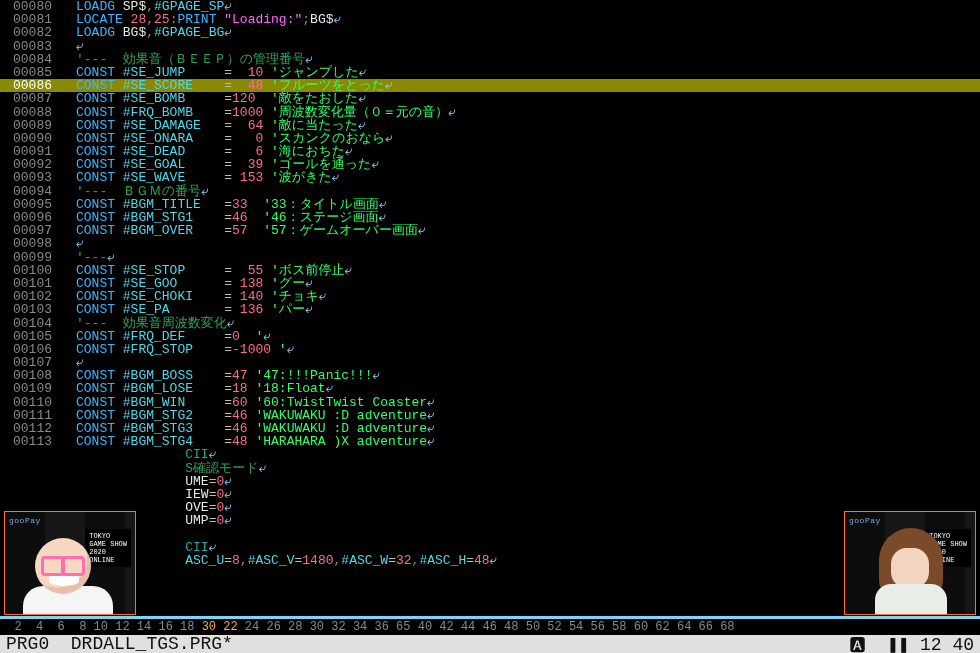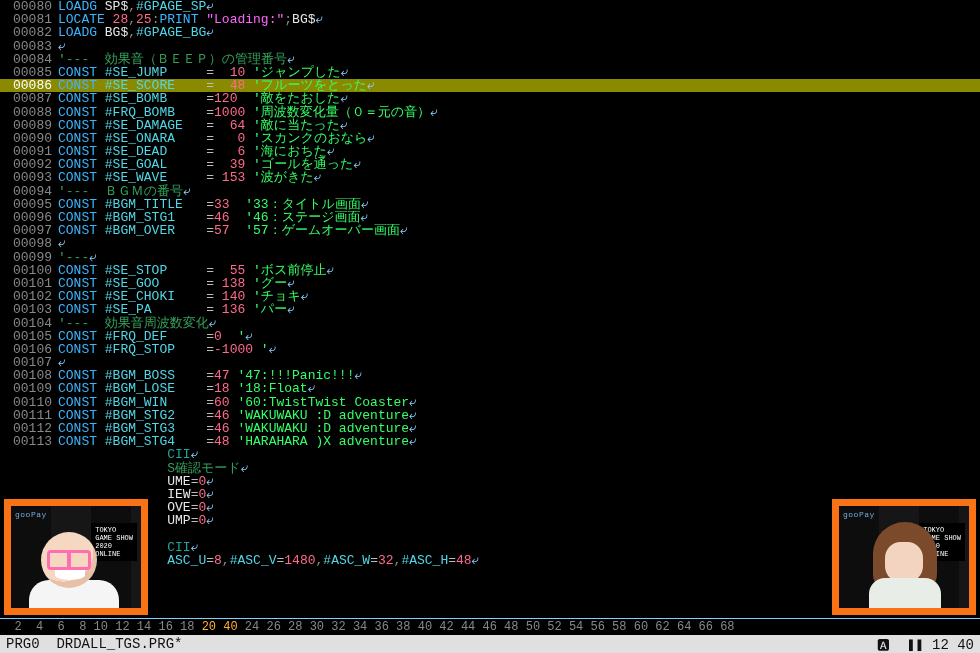--- a/index.html
+++ b/index.html
@@ -1,36 +1,36 @@
 <!DOCTYPE html>
 <html><head>
 <meta charset="utf-8">
 <style>
   html,body{margin:0;padding:0;background:#000;width:980px;height:653px;overflow:hidden;
     font-family:"Courier New",ui-monospace,Menlo,Consolas,monospace;}
   .editor{position:absolute;left:0;top:0;right:0;bottom:36px;background:#000;color:#888;
     font-size:13px;line-height:13.2px;white-space:pre;}
   .row{display:flex;height:13.2px;align-items:center;}
   .row.hi{background:#8a8a00;}
-  .ln{color:#888;width:52px;text-align:right;padding-right:6px;flex:0 0 52px;user-select:none;}
+  .ln{color:#888;width:52px;text-align:right;padding-right:24px;flex:0 0 52px;user-select:none;}
   .row.hi .ln{color:#ffffff;}
   .code{flex:1;}
   .c-blue{color:#3db6ff;text-align:center;} .c-cyan{color:#4fd8e8;} .c-white{color:#e8e8e8;}
   .c-red{color:#ff6a8a;text-align:right;} .c-mag{color:#ff66ff;} .c-green{color:#33ff66;}
   .c-dgrn{color:#33a05a;} .c-teal{color:#1fa59a;} .c-grey{color:#8a8a8a;}
   .c-lgry{color:#bbb;} .ret{color:#8fd0ff;}
   .ruler{position:absolute;left:0;right:0;bottom:18px;height:16px;background:#000;
-    color:#888;font-size:12px;border-top:1px solid #7dd3fc;display:flex;align-items:center;
+    color:#888;font-size:12px;border-top:3px solid #7dd3fc;display:flex;align-items:center;
     white-space:pre;overflow:hidden;}
   .ruler .cur{color:#ffb030;}
   .status{position:absolute;left:0;right:0;bottom:0;height:18px;background:#e0e0e0;color:#111;
-    font-size:14px;display:flex;align-items:center;justify-content:space-between;padding:0 6px;}
+    font-size:18px;display:flex;align-items:center;justify-content:space-between;padding:0 6px;}
   .status .left,.status .right{white-space:pre;}
   .cam{position:absolute;bottom:38px;width:130px;height:102px;background:#1a1a1a;
-    border:7px solid #f97316;overflow:hidden;margin-top:46px;}
+    border:1px solid #f97316;overflow:hidden;margin-top:46px;}
   .cam.left{left:4px;} .cam.right{right:4px;}
   .cam .bg{position:absolute;inset:0;background:
     repeating-linear-gradient(90deg,#0d0d0d 0 40px,#161616 40px 80px);}
   .cam .tag{position:absolute;top:17px;right:4px;background:#000;color:#fff;font-size:7px;
     line-height:8px;padding:3px 4px;text-align:left;}
   .cam .brand{position:absolute;top:4px;left:4px;color:#7ad;font-size:8px;letter-spacing:.5px;}
   .cam.left .face{position:absolute;left:30px;top:26px;width:56px;height:56px;border-radius:50%;
     background:radial-gradient(circle at 40% 35%,#f6d7c2 0 30px,#e8c0a8 30px);} 
   .cam.left .glasses{position:absolute;left:36px;top:44px;width:44px;height:14px;}
   .cam.left .glasses:before,.cam.left .glasses:after{content:"";position:absolute;top:0;
@@ -46,21 +46,21 @@
     background:#f2d4c0;border-radius:40%;}
   .cam.right .top{position:absolute;left:30px;top:72px;width:72px;height:34px;
     background:#e9ede8;border-radius:16px 16px 0 0;}
 </style>
 </head>
 <body>
 
 <div class="editor" id="editor"><div class="row"><span class="ln">00080</span><span class="code"><span class="c-blue">LOADG </span><span class="c-white">SP$</span><span class="c-grey">,</span><span class="c-cyan">#GPAGE_SP</span><span class="ret">⤶</span></span></div><div class="row"><span class="ln">00081</span><span class="code"><span class="c-blue">LOCATE </span><span class="c-red">28</span><span class="c-grey">,</span><span class="c-red">25</span><span class="c-grey">:</span><span class="c-blue">PRINT </span><span class="c-mag">"Loading:"</span><span class="c-grey">;</span><span class="c-white">BG$</span><span class="ret">⤶</span></span></div><div class="row"><span class="ln">00082</span><span class="code"><span class="c-blue">LOADG </span><span class="c-white">BG$</span><span class="c-grey">,</span><span class="c-cyan">#GPAGE_BG</span><span class="ret">⤶</span></span></div><div class="row"><span class="ln">00083</span><span class="code"><span class="ret">⤶</span></span></div><div class="row"><span class="ln">00084</span><span class="code"><span class="c-dgrn">'---  効果音（ＢＥＥＰ）の管理番号</span><span class="ret">⤶</span></span></div><div class="row"><span class="ln">00085</span><span class="code"><span class="c-blue">CONST </span><span class="c-cyan">#SE_JUMP     </span><span class="c-lgry">=  </span><span class="c-red">10</span><span class="c-green"> 'ジャンプした</span><span class="ret">⤶</span></span></div><div class="row hi"><span class="ln">00086</span><span class="code"><span class="c-blue">CONST </span><span class="c-cyan">#SE_SCORE    </span><span class="c-lgry">=  </span><span class="c-red">48</span><span class="c-green"> 'フルーツをとった</span><span class="ret">⤶</span></span></div><div class="row"><span class="ln">00087</span><span class="code"><span class="c-blue">CONST </span><span class="c-cyan">#SE_BOMB     </span><span class="c-lgry">=</span><span class="c-red">120 </span><span class="c-green"> '敵をたおした</span><span class="ret">⤶</span></span></div><div class="row"><span class="ln">00088</span><span class="code"><span class="c-blue">CONST </span><span class="c-cyan">#FRQ_BOMB    </span><span class="c-lgry">=</span><span class="c-red">1000</span><span class="c-green"> '周波数変化量（０＝元の音）</span><span class="ret">⤶</span></span></div><div class="row"><span class="ln">00089</span><span class="code"><span class="c-blue">CONST </span><span class="c-cyan">#SE_DAMAGE   </span><span class="c-lgry">=  </span><span class="c-red">64</span><span class="c-green"> '敵に当たった</span><span class="ret">⤶</span></span></div><div class="row"><span class="ln">00090</span><span class="code"><span class="c-blue">CONST </span><span class="c-cyan">#SE_ONARA    </span><span class="c-lgry">=   </span><span class="c-red">0</span><span class="c-green"> 'スカンクのおなら</span><span class="ret">⤶</span></span></div><div class="row"><span class="ln">00091</span><span class="code"><span class="c-blue">CONST </span><span class="c-cyan">#SE_DEAD     </span><span class="c-lgry">=   </span><span class="c-red">6</span><span class="c-green"> '海におちた</span><span class="ret">⤶</span></span></div><div class="row"><span class="ln">00092</span><span class="code"><span class="c-blue">CONST </span><span class="c-cyan">#SE_GOAL     </span><span class="c-lgry">=  </span><span class="c-red">39</span><span class="c-green"> 'ゴールを通った</span><span class="ret">⤶</span></span></div><div class="row"><span class="ln">00093</span><span class="code"><span class="c-blue">CONST </span><span class="c-cyan">#SE_WAVE     </span><span class="c-lgry">= </span><span class="c-red">153</span><span class="c-green"> '波がきた</span><span class="ret">⤶</span></span></div><div class="row"><span class="ln">00094</span><span class="code"><span class="c-dgrn">'---  ＢＧＭの番号</span><span class="ret">⤶</span></span></div><div class="row"><span class="ln">00095</span><span class="code"><span class="c-blue">CONST </span><span class="c-cyan">#BGM_TITLE   </span><span class="c-lgry">=</span><span class="c-red">33</span><span class="c-green">  '33：タイトル画面</span><span class="ret">⤶</span></span></div><div class="row"><span class="ln">00096</span><span class="code"><span class="c-blue">CONST </span><span class="c-cyan">#BGM_STG1    </span><span class="c-lgry">=</span><span class="c-red">46</span><span class="c-green">  '46：ステージ画面</span><span class="ret">⤶</span></span></div><div class="row"><span class="ln">00097</span><span class="code"><span class="c-blue">CONST </span><span class="c-cyan">#BGM_OVER    </span><span class="c-lgry">=</span><span class="c-red">57</span><span class="c-green">  '57：ゲームオーバー画面</span><span class="ret">⤶</span></span></div><div class="row"><span class="ln">00098</span><span class="code"><span class="ret">⤶</span></span></div><div class="row"><span class="ln">00099</span><span class="code"><span class="c-dgrn">'---</span><span class="ret">⤶</span></span></div><div class="row"><span class="ln">00100</span><span class="code"><span class="c-blue">CONST </span><span class="c-cyan">#SE_STOP     </span><span class="c-lgry">=  </span><span class="c-red">55</span><span class="c-green"> 'ボス前停止</span><span class="ret">⤶</span></span></div><div class="row"><span class="ln">00101</span><span class="code"><span class="c-blue">CONST </span><span class="c-cyan">#SE_GOO      </span><span class="c-lgry">= </span><span class="c-red">138</span><span class="c-green"> 'グー</span><span class="ret">⤶</span></span></div><div class="row"><span class="ln">00102</span><span class="code"><span class="c-blue">CONST </span><span class="c-cyan">#SE_CHOKI    </span><span class="c-lgry">= </span><span class="c-red">140</span><span class="c-green"> 'チョキ</span><span class="ret">⤶</span></span></div><div class="row"><span class="ln">00103</span><span class="code"><span class="c-blue">CONST </span><span class="c-cyan">#SE_PA       </span><span class="c-lgry">= </span><span class="c-red">136</span><span class="c-green"> 'パー</span><span class="ret">⤶</span></span></div><div class="row"><span class="ln">00104</span><span class="code"><span class="c-dgrn">'---  効果音周波数変化</span><span class="ret">⤶</span></span></div><div class="row"><span class="ln">00105</span><span class="code"><span class="c-blue">CONST </span><span class="c-cyan">#FRQ_DEF     </span><span class="c-lgry">=</span><span class="c-red">0 </span><span class="c-green"> '</span><span class="ret">⤶</span></span></div><div class="row"><span class="ln">00106</span><span class="code"><span class="c-blue">CONST </span><span class="c-cyan">#FRQ_STOP    </span><span class="c-lgry">=</span><span class="c-red">-1000</span><span class="c-green"> '</span><span class="ret">⤶</span></span></div><div class="row"><span class="ln">00107</span><span class="code"><span class="ret">⤶</span></span></div><div class="row"><span class="ln">00108</span><span class="code"><span class="c-blue">CONST </span><span class="c-cyan">#BGM_BOSS    </span><span class="c-lgry">=</span><span class="c-red">47</span><span class="c-green"> '47:!!!Panic!!!</span><span class="ret">⤶</span></span></div><div class="row"><span class="ln">00109</span><span class="code"><span class="c-blue">CONST </span><span class="c-cyan">#BGM_LOSE    </span><span class="c-lgry">=</span><span class="c-red">18</span><span class="c-green"> '18:Float</span><span class="ret">⤶</span></span></div><div class="row"><span class="ln">00110</span><span class="code"><span class="c-blue">CONST </span><span class="c-cyan">#BGM_WIN     </span><span class="c-lgry">=</span><span class="c-red">60</span><span class="c-green"> '60:TwistTwist Coaster</span><span class="ret">⤶</span></span></div><div class="row"><span class="ln">00111</span><span class="code"><span class="c-blue">CONST </span><span class="c-cyan">#BGM_STG2    </span><span class="c-lgry">=</span><span class="c-red">46</span><span class="c-green"> 'WAKUWAKU :D adventure</span><span class="ret">⤶</span></span></div><div class="row"><span class="ln">00112</span><span class="code"><span class="c-blue">CONST </span><span class="c-cyan">#BGM_STG3    </span><span class="c-lgry">=</span><span class="c-red">46</span><span class="c-green"> 'WAKUWAKU :D adventure</span><span class="ret">⤶</span></span></div><div class="row"><span class="ln">00113</span><span class="code"><span class="c-blue">CONST </span><span class="c-cyan">#BGM_STG4    </span><span class="c-lgry">=</span><span class="c-red">48</span><span class="c-green"> 'HARAHARA )X adventure</span><span class="ret">⤶</span></span></div><div class="row"><span class="ln"></span><span class="code"><span class="c-teal">              CII</span><span class="ret">⤶</span></span></div><div class="row"><span class="ln"></span><span class="code"><span class="c-dgrn">              S確認モード</span><span class="ret">⤶</span></span></div><div class="row"><span class="ln"></span><span class="code"><span class="c-white">              UME</span><span class="c-lgry">=</span><span class="c-red">0</span><span class="ret">⤶</span></span></div><div class="row"><span class="ln"></span><span class="code"><span class="c-white">              IEW</span><span class="c-lgry">=</span><span class="c-red">0</span><span class="ret">⤶</span></span></div><div class="row"><span class="ln"></span><span class="code"><span class="c-white">              OVE</span><span class="c-lgry">=</span><span class="c-red">0</span><span class="ret">⤶</span></span></div><div class="row"><span class="ln"></span><span class="code"><span class="c-white">              UMP</span><span class="c-lgry">=</span><span class="c-red">0</span><span class="ret">⤶</span></span></div><div class="row"><span class="ln"></span><span class="code"><span class="ret">⤶</span></span></div><div class="row"><span class="ln"></span><span class="code"><span class="c-teal">              CII</span><span class="ret">⤶</span></span></div><div class="row"><span class="ln"></span><span class="code"><span class="c-cyan">              ASC_U</span><span class="c-lgry">=</span><span class="c-red">8</span><span class="c-grey">,</span><span class="c-cyan">#ASC_V</span><span class="c-lgry">=</span><span class="c-red">1480</span><span class="c-grey">,</span><span class="c-cyan">#ASC_W</span><span class="c-lgry">=</span><span class="c-red">32</span><span class="c-grey">,</span><span class="c-cyan">#ASC_H</span><span class="c-lgry">=</span><span class="c-red">48</span><span class="ret">⤶</span></span></div></div>
 
 <div class="ruler">
-  <span>  2  4  6  8 10 12 14 16 18 </span><span class="cur">20 40</span><span> 24 26 28 30 32 34 36 38 40 42 44 46 48 50 52 54 56 58 60 62 64 66 68</span>
+  <span>  2  4  6  8 10 12 14 16 18 </span><span class="cur">30 22</span><span> 24 26 28 30 32 34 36 65 40 42 44 46 48 50 52 54 56 58 60 62 64 66 68</span>
 </div>
 
 <div class="status">
   <span class="left">PRG0  DRDALL_TGS.PRG*</span>
   <span class="right">🅰  ❚❚ 12 40</span>
 </div>
 
 <div class="cam left">
   <div class="bg"></div>
   <div class="brand">gooPay</div>

